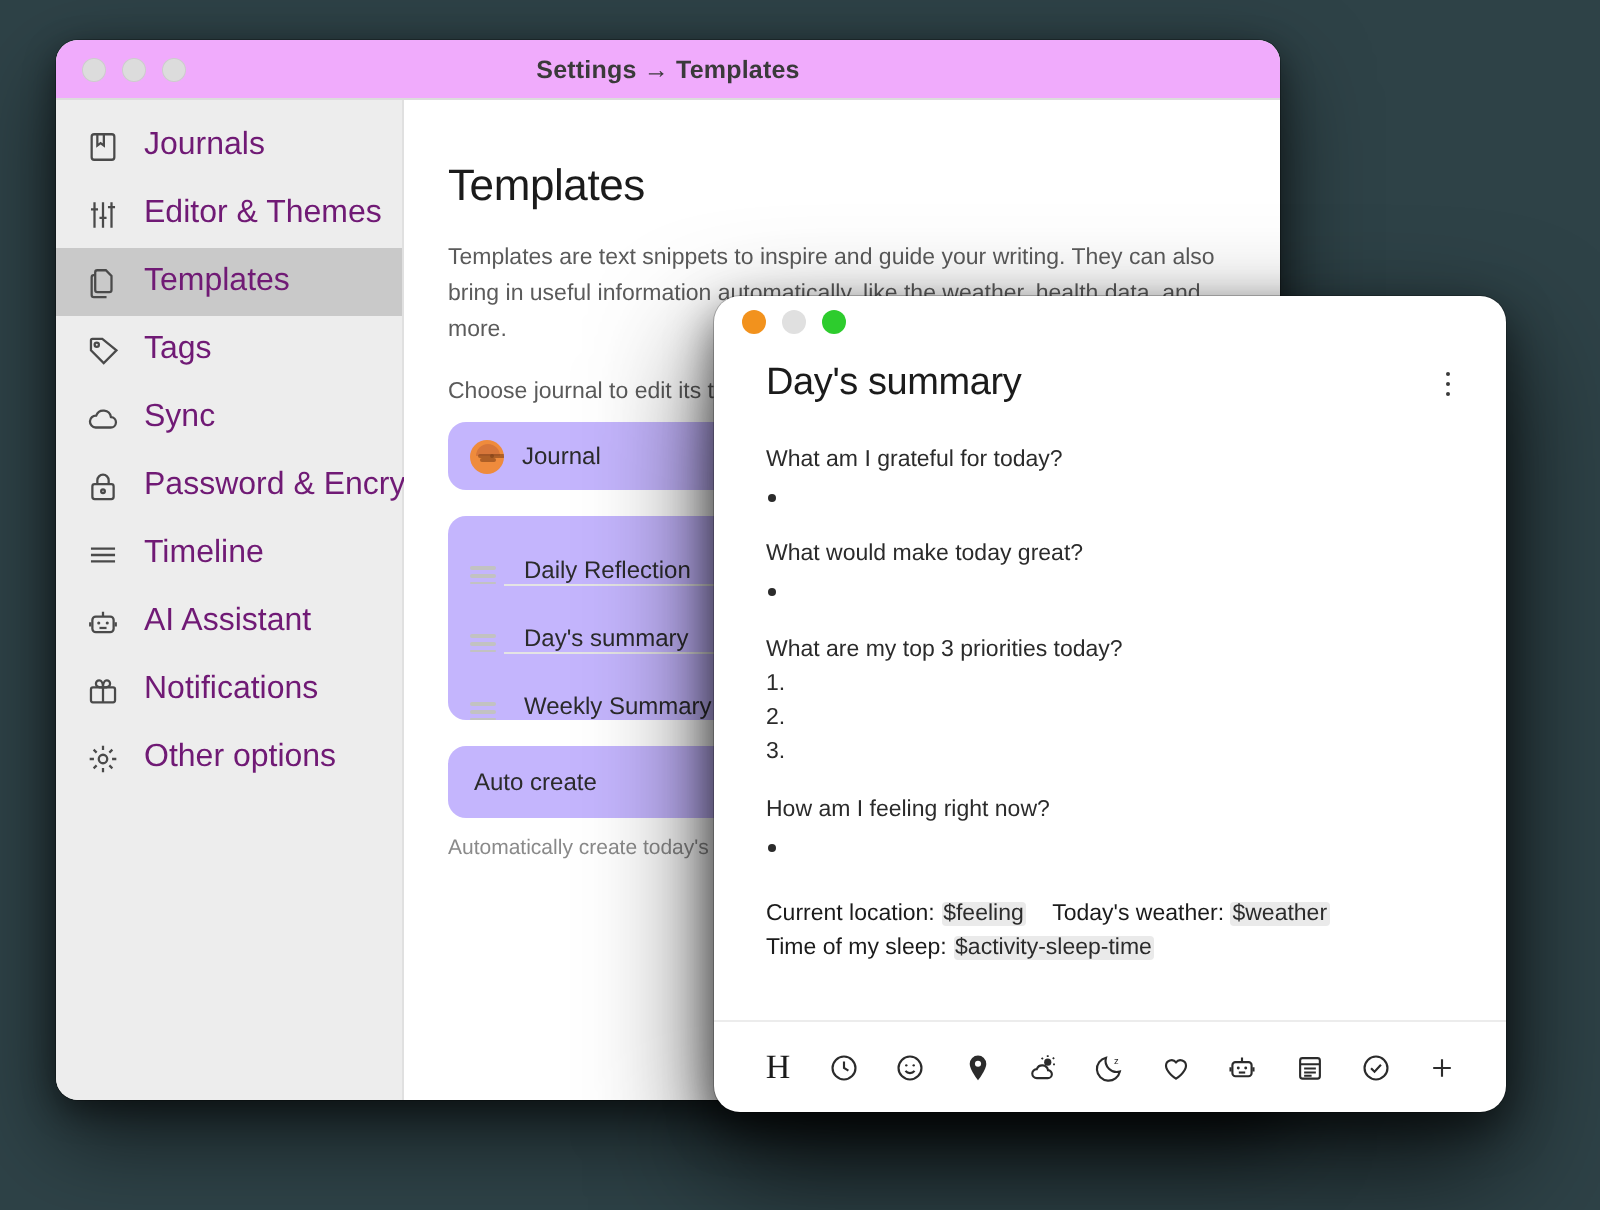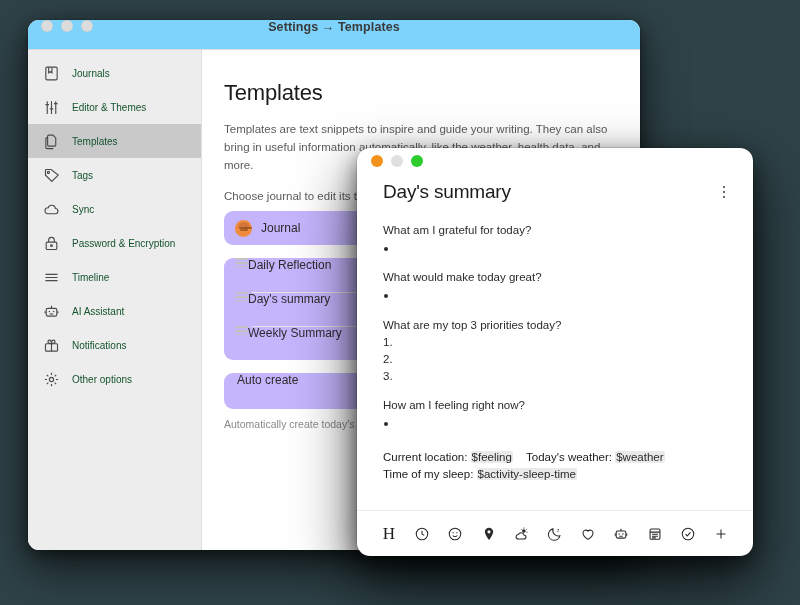--- a/index.html
+++ b/index.html
@@ -28,23 +28,24 @@
     overflow: hidden;
     box-shadow: 0 18px 44px rgba(0,0,0,0.60),
                 0 5px 16px rgba(0,0,0,0.45),
                 0 0 0 0.5px rgba(0,0,0,0.25);
     display: flex;
     flex-direction: column;
   }
 
   #settings-titlebar {
     height: 30px;
-    background: #7dd3fc;
+    background: #f0abfc;
     border-bottom: 1px solid #dcdcdc;
     display: flex;
+    align-items: center;
     position: relative;
     flex: none;
   }
 
   .traffic-lights {
     display: flex;
     gap: 8px;
     padding-left: 13px;
   }
   .tl {
@@ -99,22 +100,22 @@
     height: 18px;
     flex: none;
     display: flex;
     align-items: center;
     justify-content: center;
     color: #4a4a4a;
   }
   .side-icon svg { display: block; }
 
   .side-label {
-    font-size: 10px;
-    color: #14532d;
+    font-size: 16px;
+    color: #701a75;
     white-space: nowrap;
   }
 
   
   #main-panel {
     flex: 1;
     background: #ffffff;
     padding: 30px 28px 0 22px;
     min-width: 0;
   }
@@ -182,21 +183,22 @@
     box-shadow: -1px -2px 0 0 rgba(120,60,20,0.55),
                  5px -2px 0 0 rgba(120,60,20,0.55);
   }
 
   .journal-name { font-size: 12px; color: #2b2b2b; }
 
   #template-list { margin-bottom: 13px; padding: 0; }
 
   .tpl-row {
     display: flex;
-    align-items: flex-start;
+    align-items: flex-end;
+    gap: 14px;
     height: 34px;
     padding: 0 11px;
     position: relative;
   }
   .tpl-row + .tpl-row::before {
     content: "";
     position: absolute;
     left: 28px; right: 0; top: 0;
     height: 1px;
     background: #e4e4e4;
@@ -213,20 +215,21 @@
     display: block;
     height: 1.6px;
     background: #c2c2c2;
     border-radius: 1px;
   }
 
   .tpl-name { font-size: 12px; color: #2b2b2b; }
 
   #auto-create-card {
     display: flex;
+    align-items: center;
     height: 36px;
     padding: 0 13px;
     margin-bottom: 9px;
   }
   #auto-create-label { font-size: 12px; color: #2b2b2b; }
 
   #auto-create-hint {
     font-size: 10.5px;
     color: #8a8a8a;
   }

